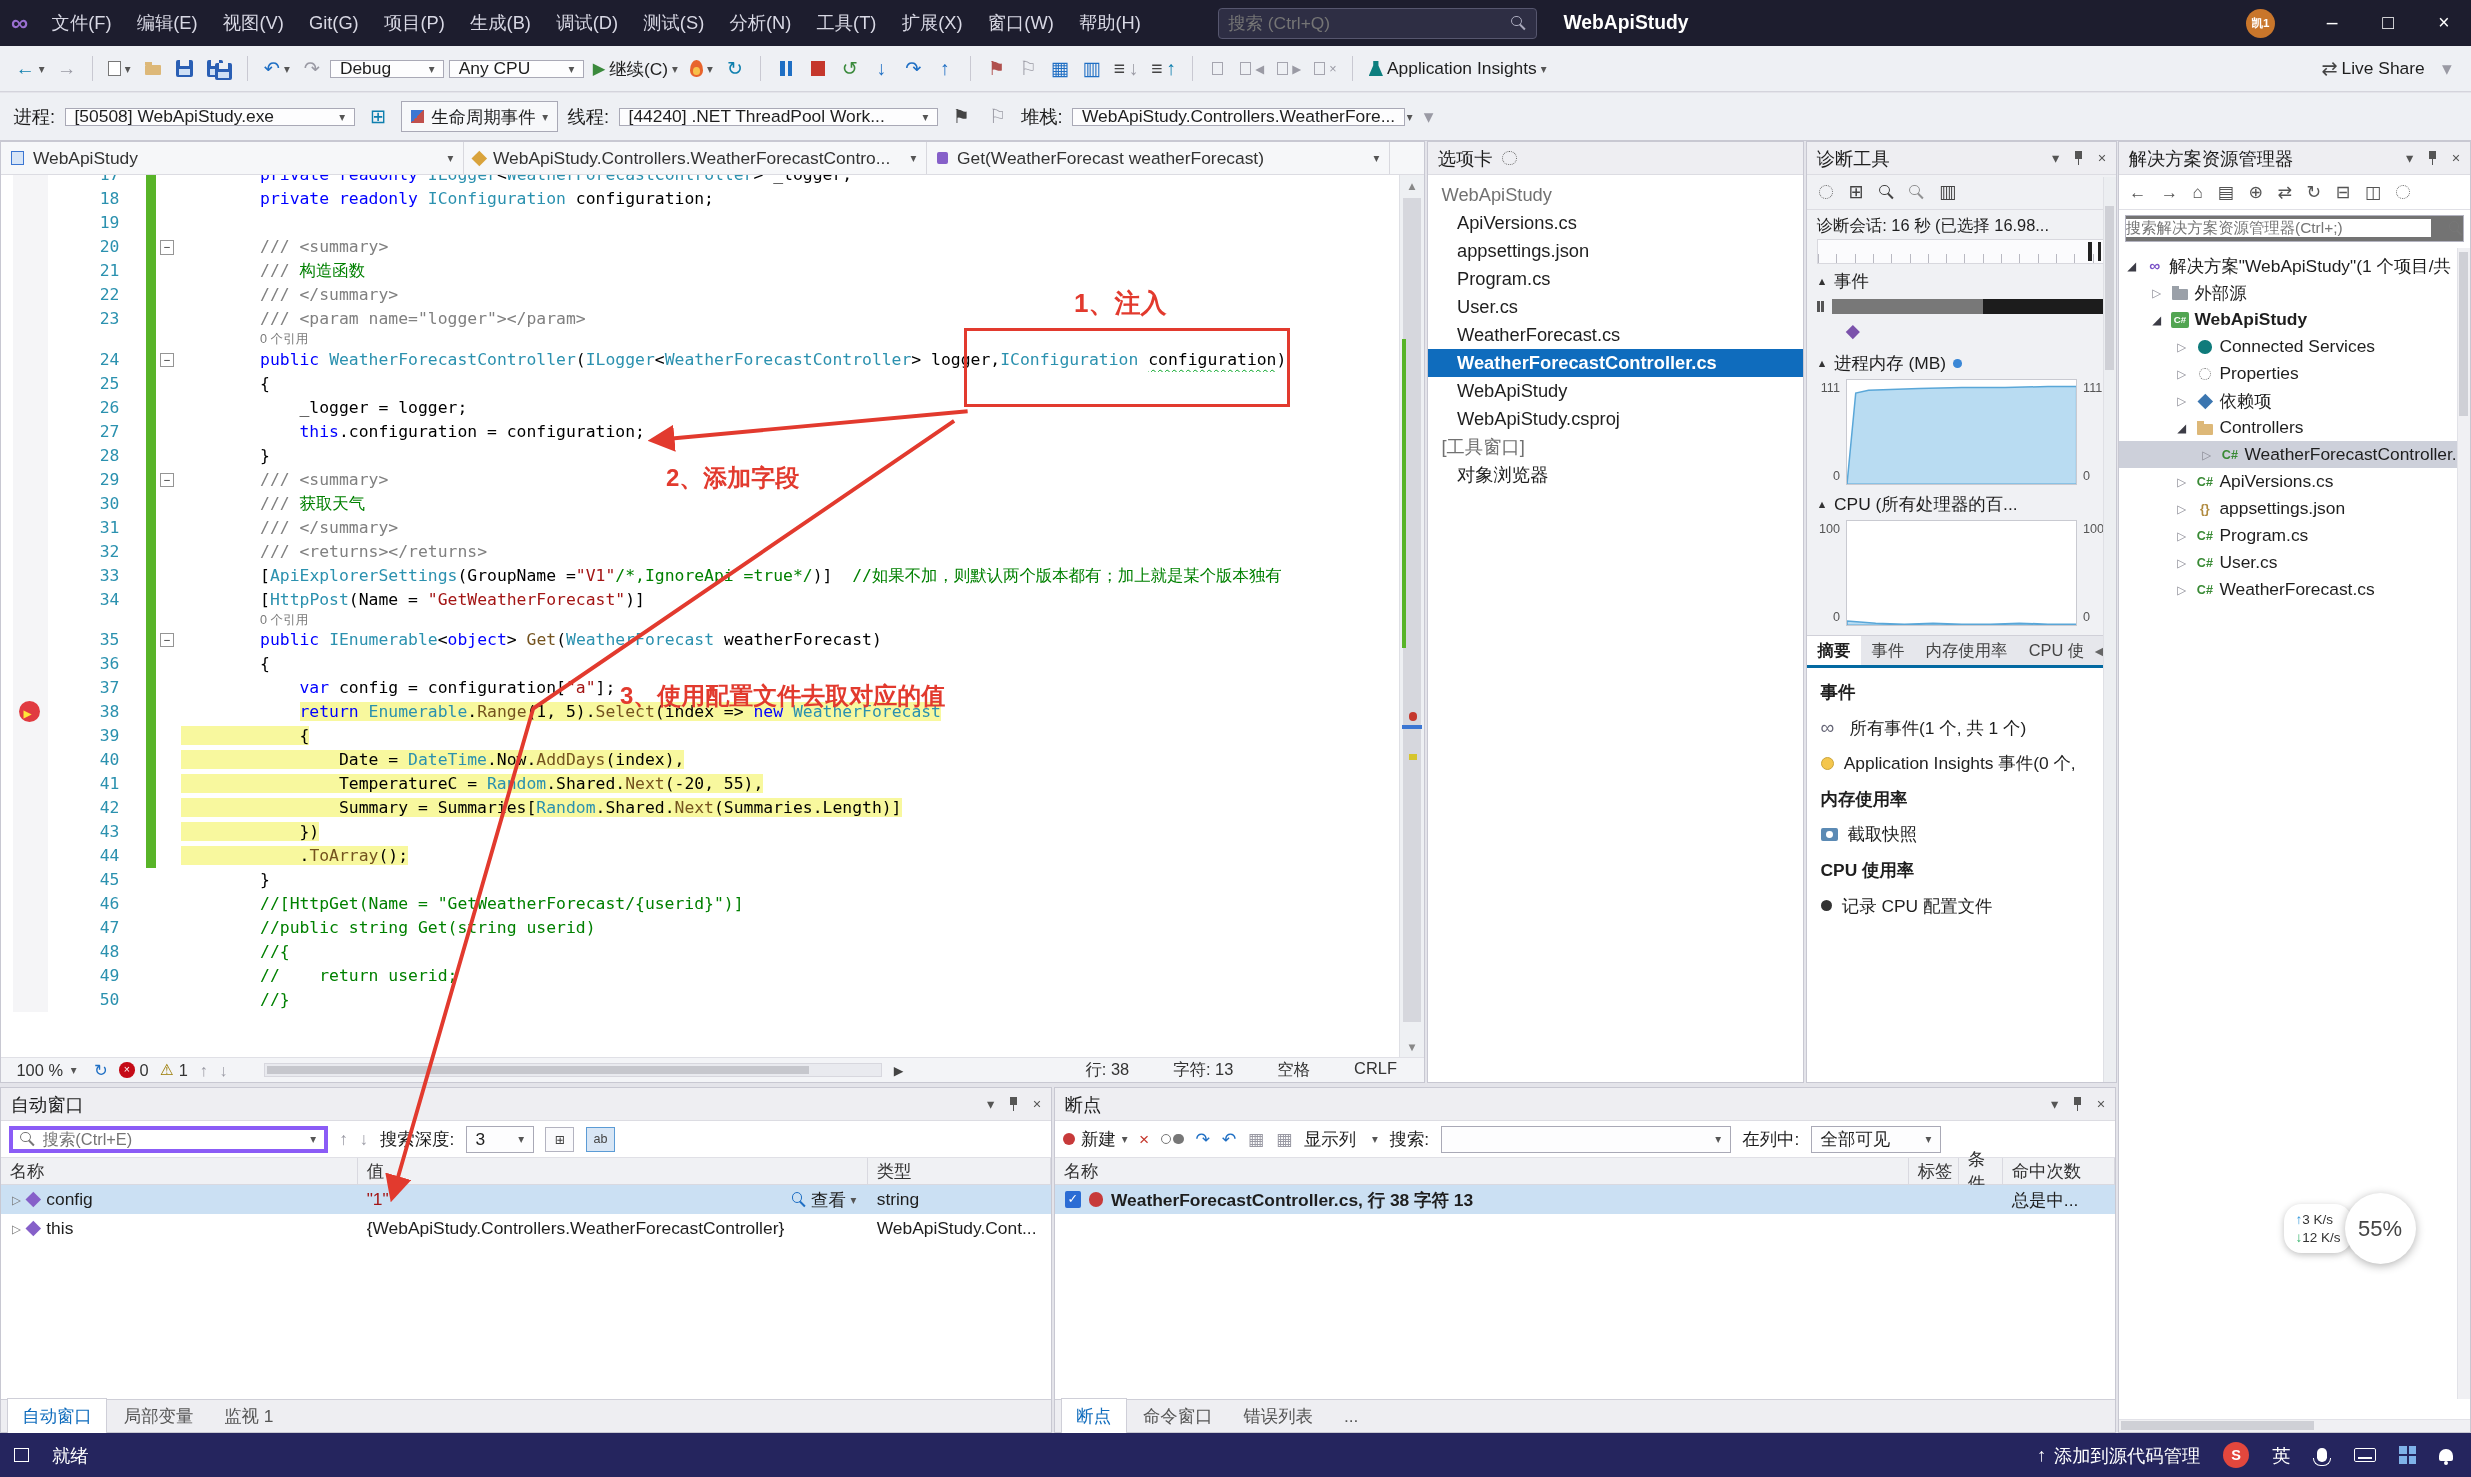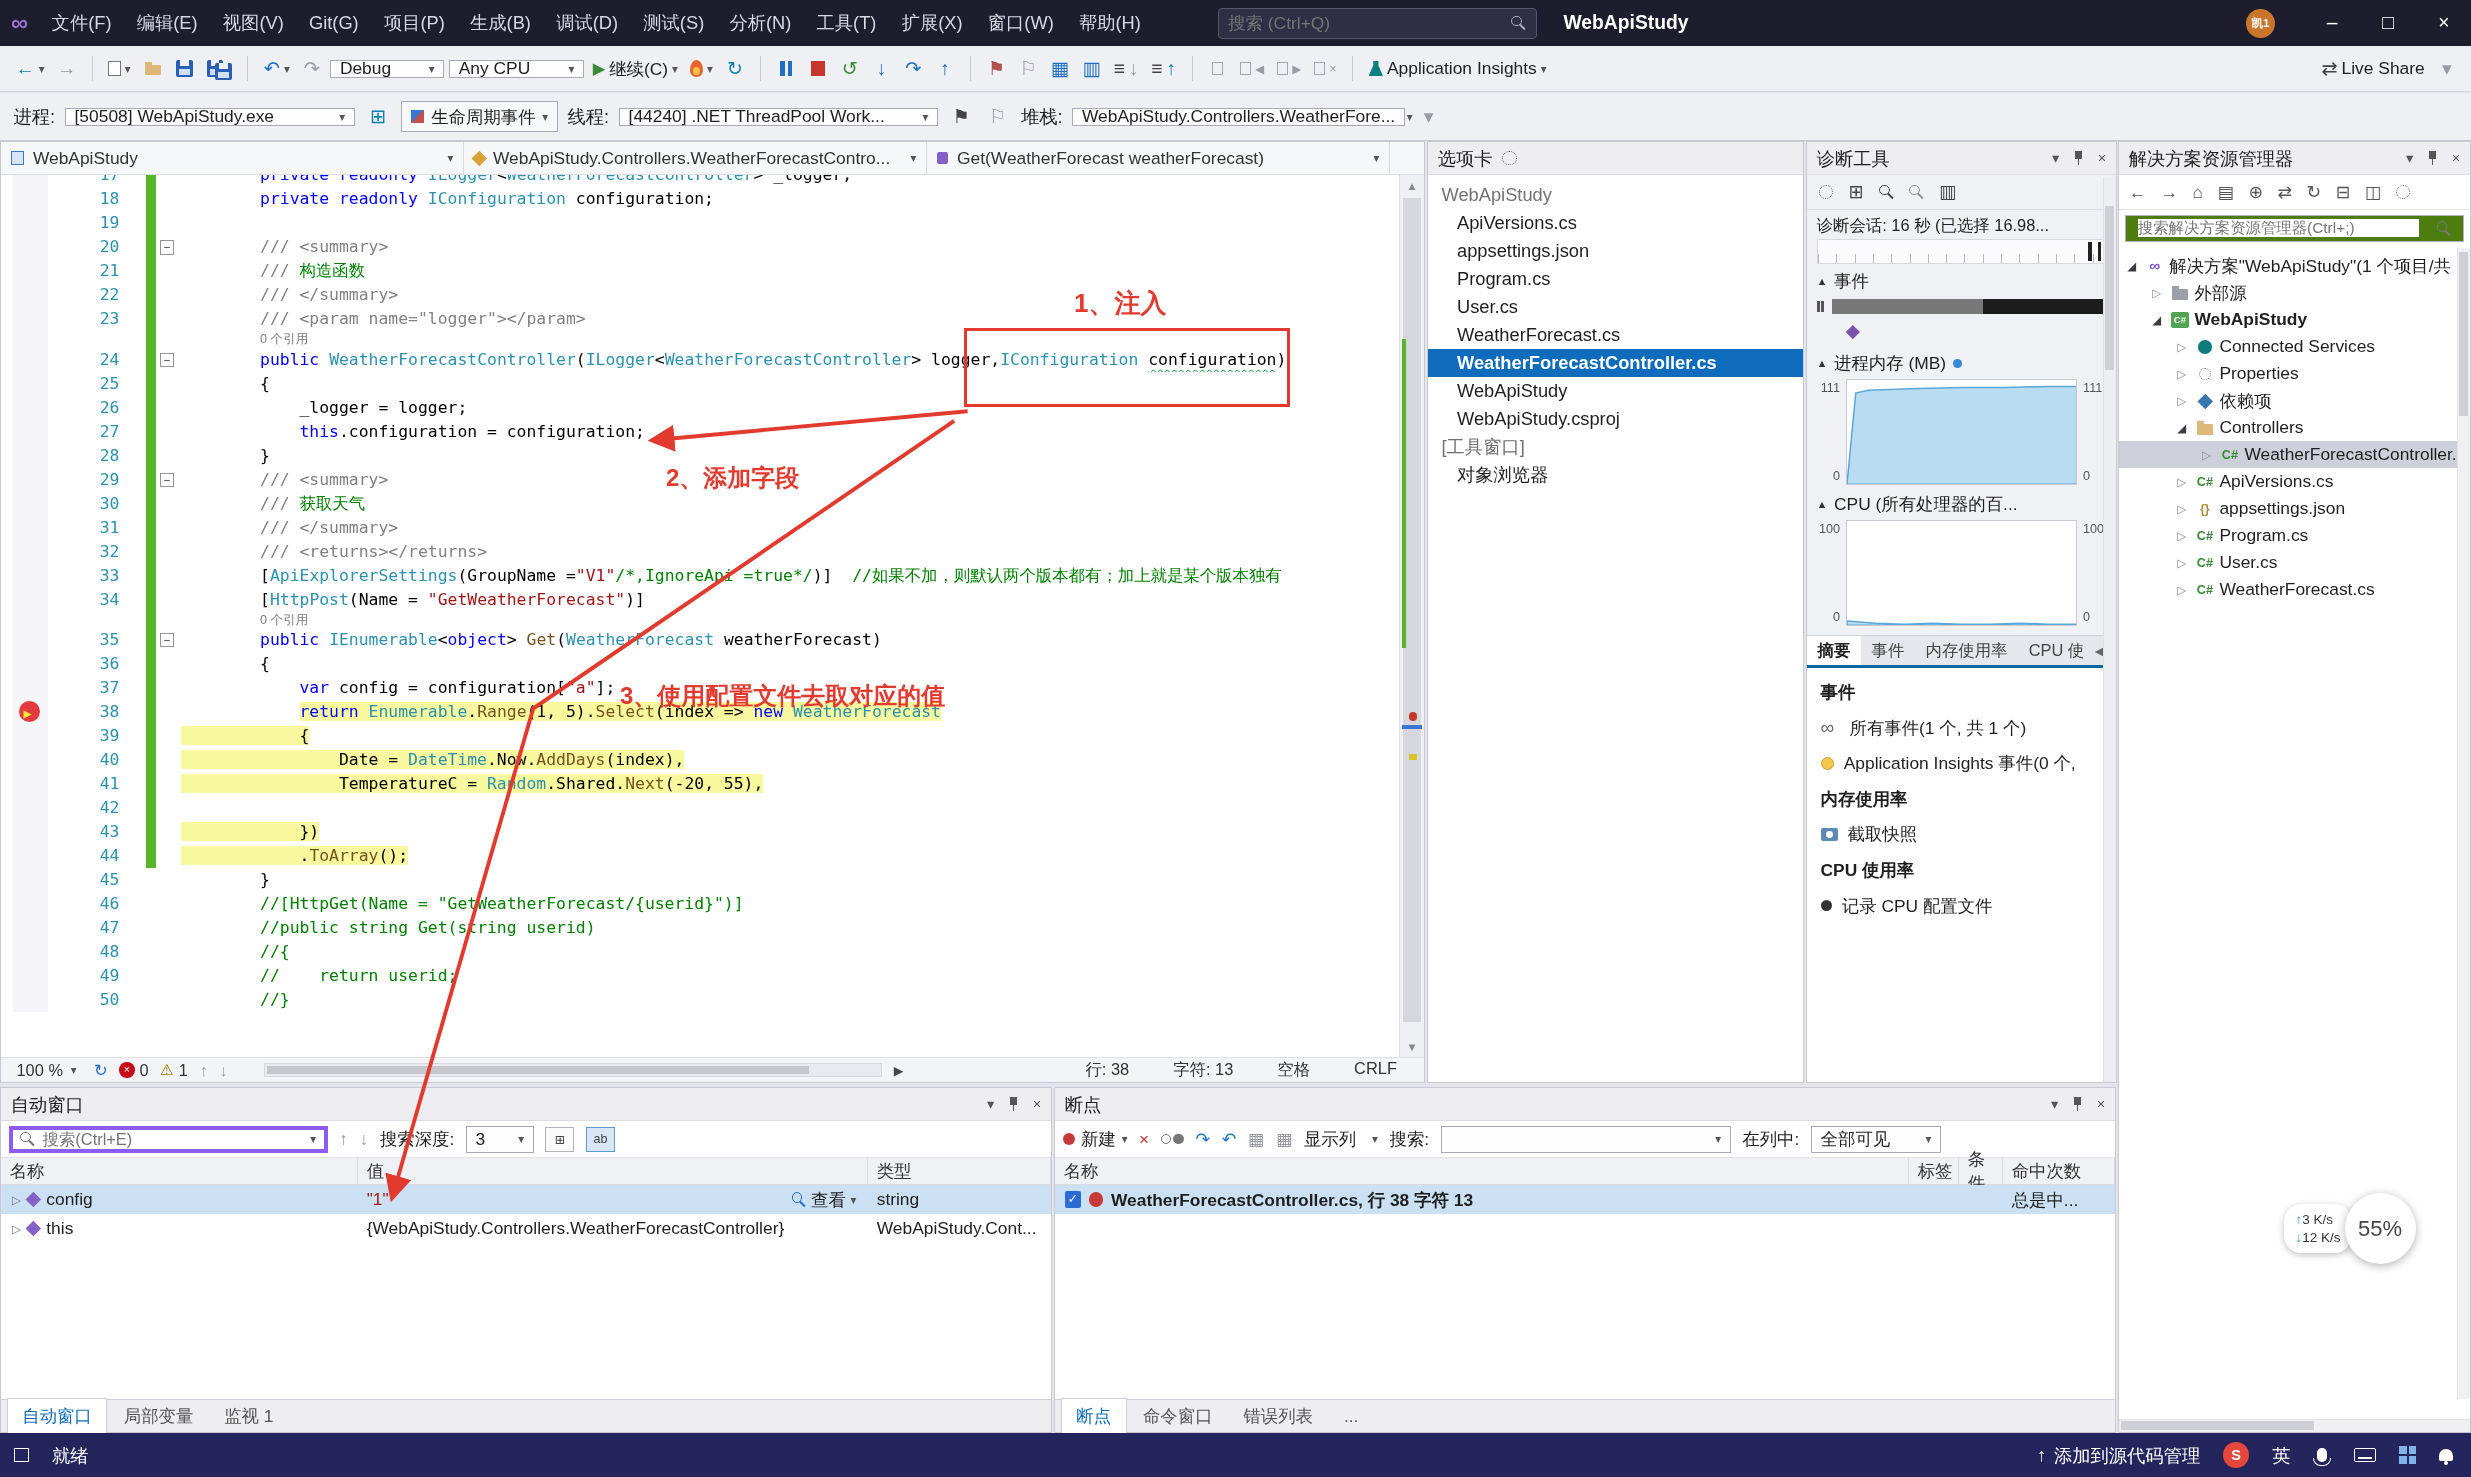--- a/index.html
+++ b/index.html
@@ -140,21 +140,21 @@
 .bulb{width:13.5px;height:13.5px;border-radius:50%;background:#f4c64d;border:1px solid #caa43a;flex:0 0 13.5px}
 .ic-camera{width:17.4px;height:12.6px;background:#5b8ab4;border-radius:1.9px;position:relative;flex:0 0 17.4px}
 .ic-camera::before{content:"";position:absolute;left:5.8px;top:2.9px;width:6.8px;height:6.8px;border-radius:50%;background:#fff}
 .rec{width:11.6px;height:11.6px;border-radius:50%;background:#333;flex:0 0 11.6px}
 .diag-vscroll{position:absolute;right:0;top:35px;bottom:0;width:13.5px;background:#eceef1;border-left:1px solid #dfe0e5}
 .diag-vthumb{position:absolute;left:1.9px;right:1.9px;top:29px;height:164px;background:#cfd0d6}
 
 
 .sln{left:2118px;top:0;width:353px;height:1292px;display:flex;flex-direction:column}
 .sln-toolbar{height:35px;display:flex;align-items:center;gap:14.5px;padding:0 9.7px;color:#555;font-size:17.4px;border-bottom:1px solid #e0e0e6;flex:0 0 35px}
-.sln-search{margin:4.8px 5.8px;height:27px;border:1px solid #b3b3c0;background:#4d7c0f;display:flex;align-items:center;padding:0 12px;gap:18px;color:#777;flex:0 0 27px}
+.sln-search{margin:4.8px 5.8px;height:27px;border:1px solid #b3b3c0;background:#737373;display:flex;align-items:center;padding:0 0;gap:18px;color:#777;flex:0 0 27px}
 .sln-search input{flex:1;border:none;outline:none;font-size:15.4px;color:#333;min-width:0}
 .tree{flex:1;overflow:hidden;padding-top:5.8px;position:relative}
 .tree-row{height:27px;display:flex;align-items:center;gap:5.8px;font-size:17.4px;white-space:nowrap;overflow:hidden}
 .tree-row.sel{background:#cdd0da}
 .tw{width:17.4px;flex:0 0 17.4px;text-align:center;color:#8a8a94;font-size:11.6px}
 .tw.exp{color:#3c3c46}
 .ti{width:17.4px;height:15.4px;flex:0 0 17.4px;display:inline-flex;align-items:center;justify-content:center;font-weight:bold;font-size:12.6px}
 .ti-cs{color:#388a34}
 .ti-json{color:#b08a3e}
 .ti-proj{background:#52a552;color:#fff;font-size:9.7px;border-radius:1.9px}
@@ -653,20 +653,21 @@
               <div class="ln">41</div>
               <div class="gut chg"></div>
               <div class="outl"></div>
               <div class="cc"><span class="hl"><span>                </span><span><span class="t-p">TemperatureC = </span><span class="t-y">Random</span><span class="t-p">.Shared.</span><span class="t-m">Next</span><span class="t-p">(-20, 55),</span></span></span></div>
             </div>
             <div class="code-row">
               <div class="bp-m"></div>
               <div class="ln">42</div>
               <div class="gut chg"></div>
               <div class="outl"></div>
+              <div class="cc"><span class="hl"><span>                </span><span><span class="t-p">Summary = Summaries[</span><span class="t-y">Random</span><span class="t-p">.Shared.</span><span class="t-m">Next</span><span class="t-p">(Summaries.Length)]</span></span></span></div>
             </div>
             <div class="code-row">
               <div class="bp-m"></div>
               <div class="ln">43</div>
               <div class="gut chg"></div>
               <div class="outl"></div>
               <div class="cc"><span class="hl"><span>            </span><span><span class="t-p">})</span></span></span></div>
             </div>
             <div class="code-row">
               <div class="bp-m"></div>

